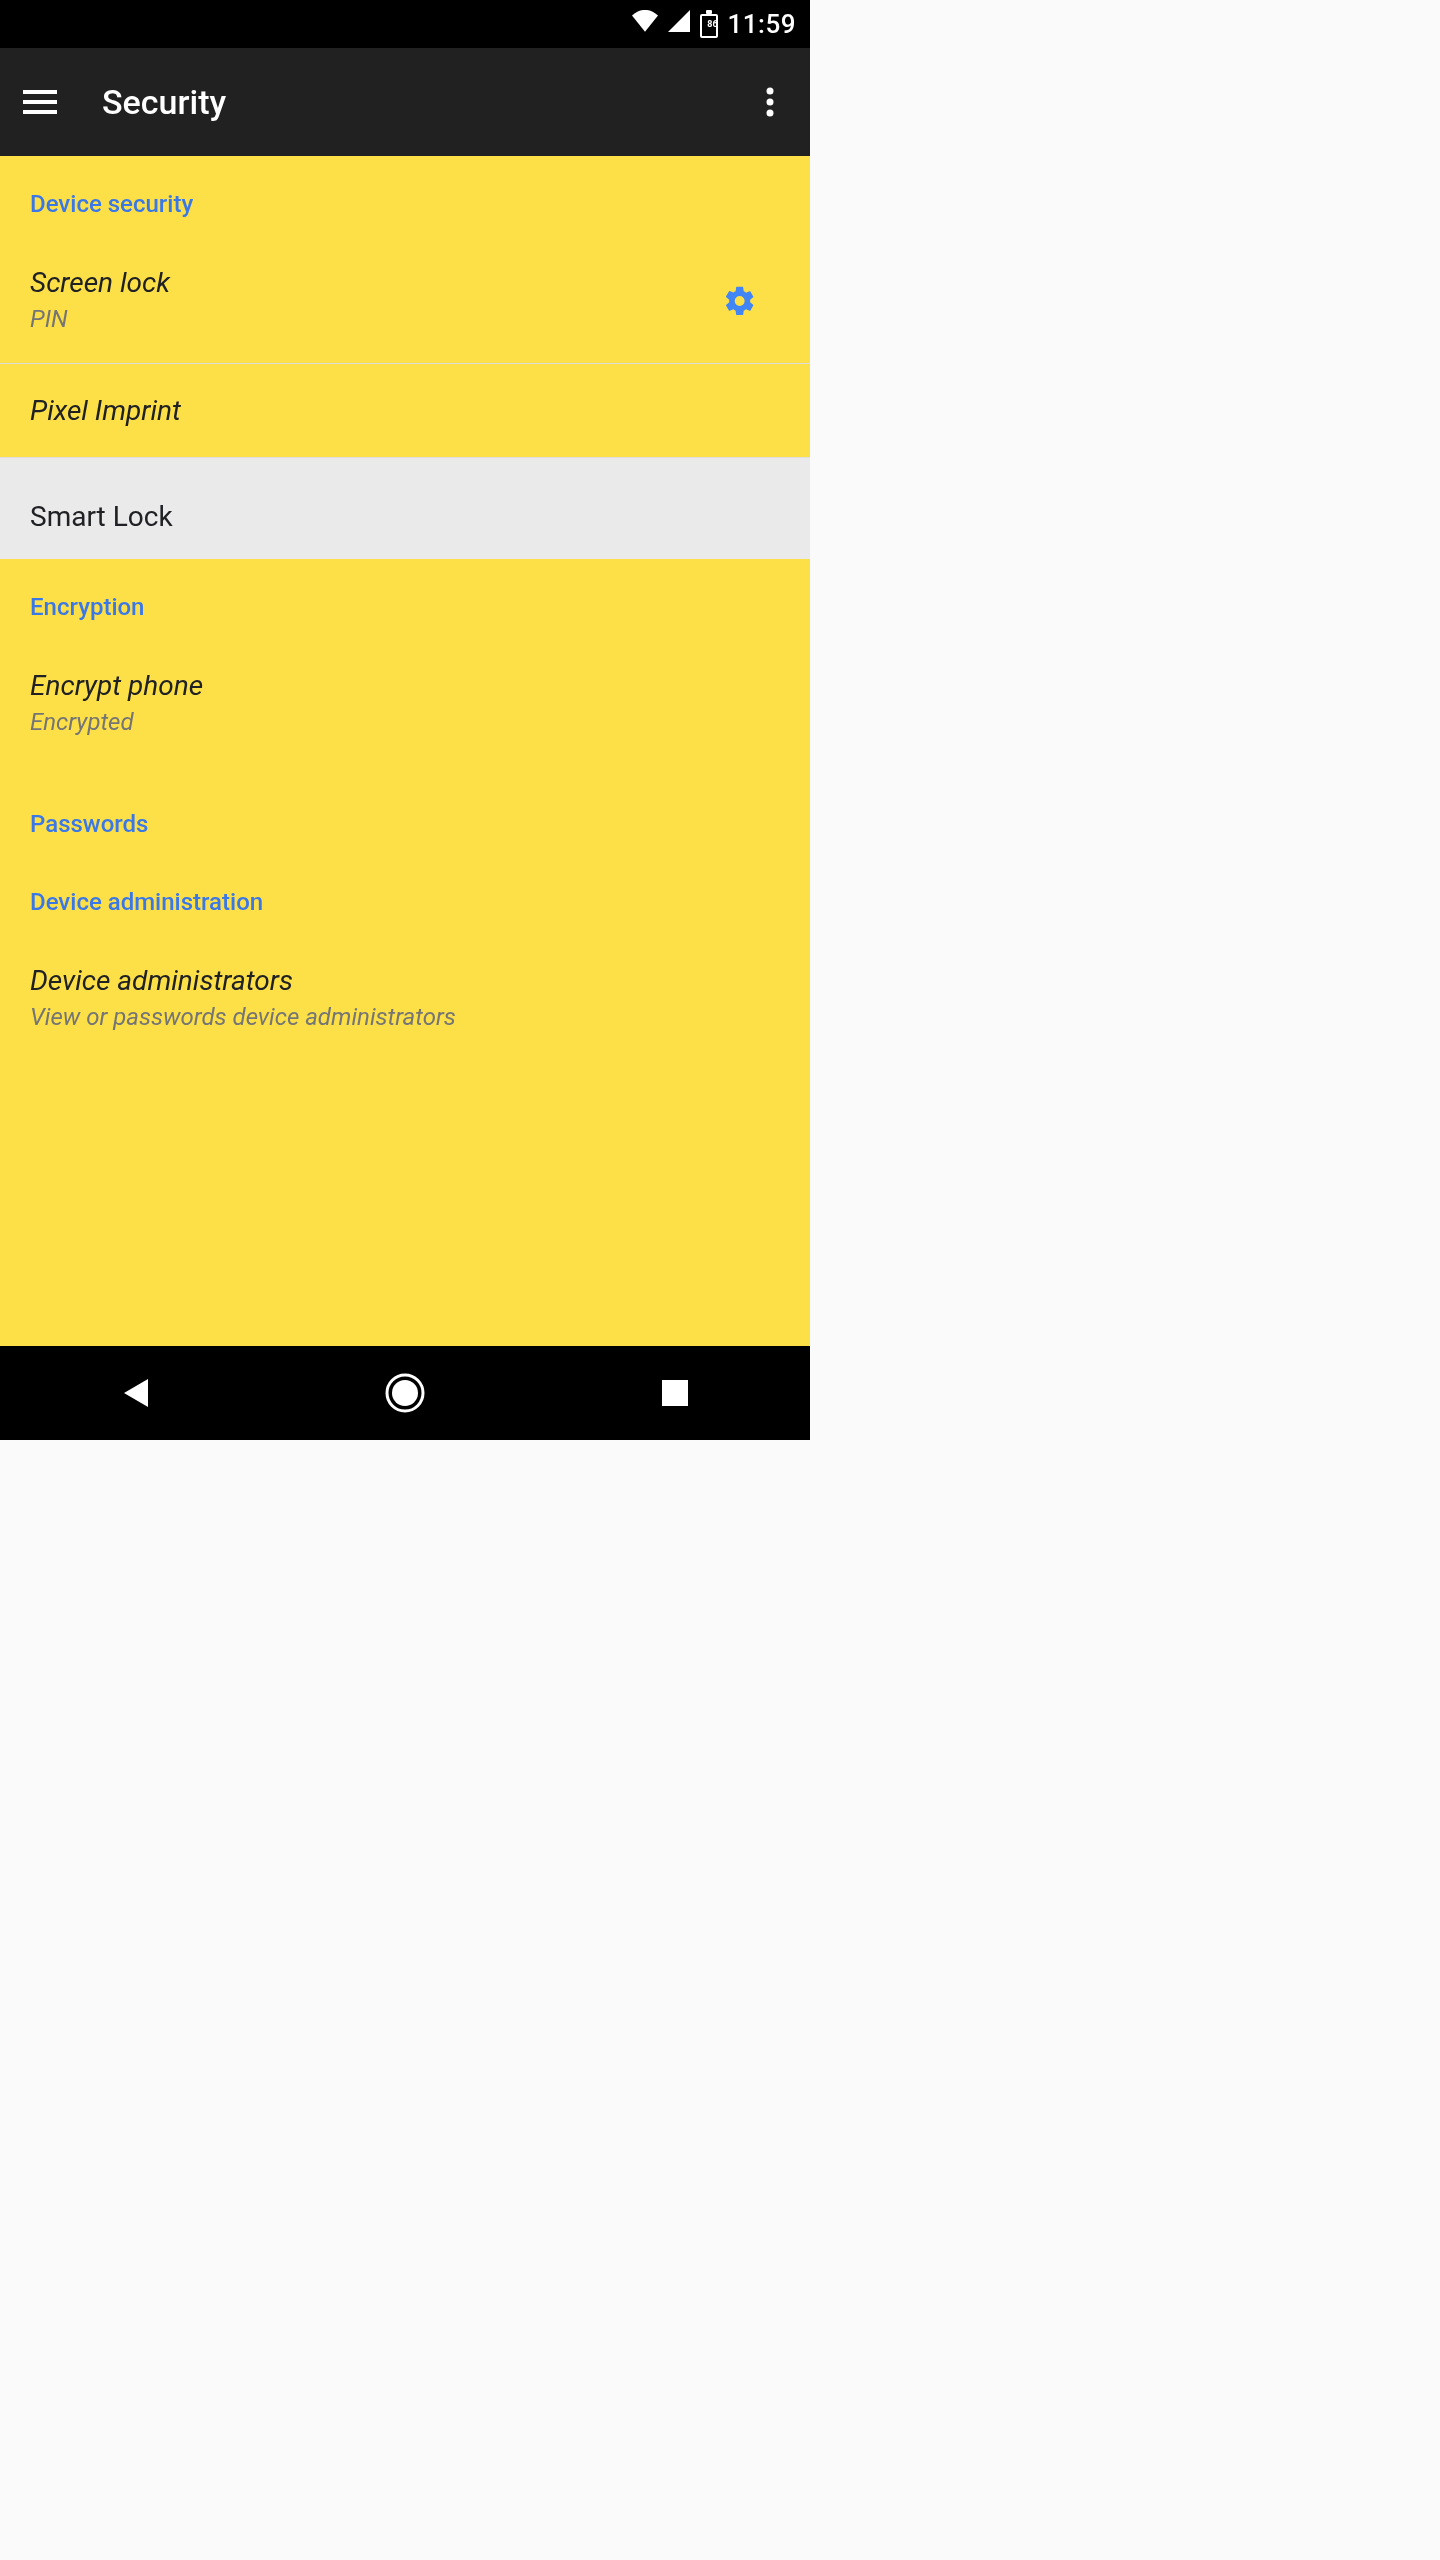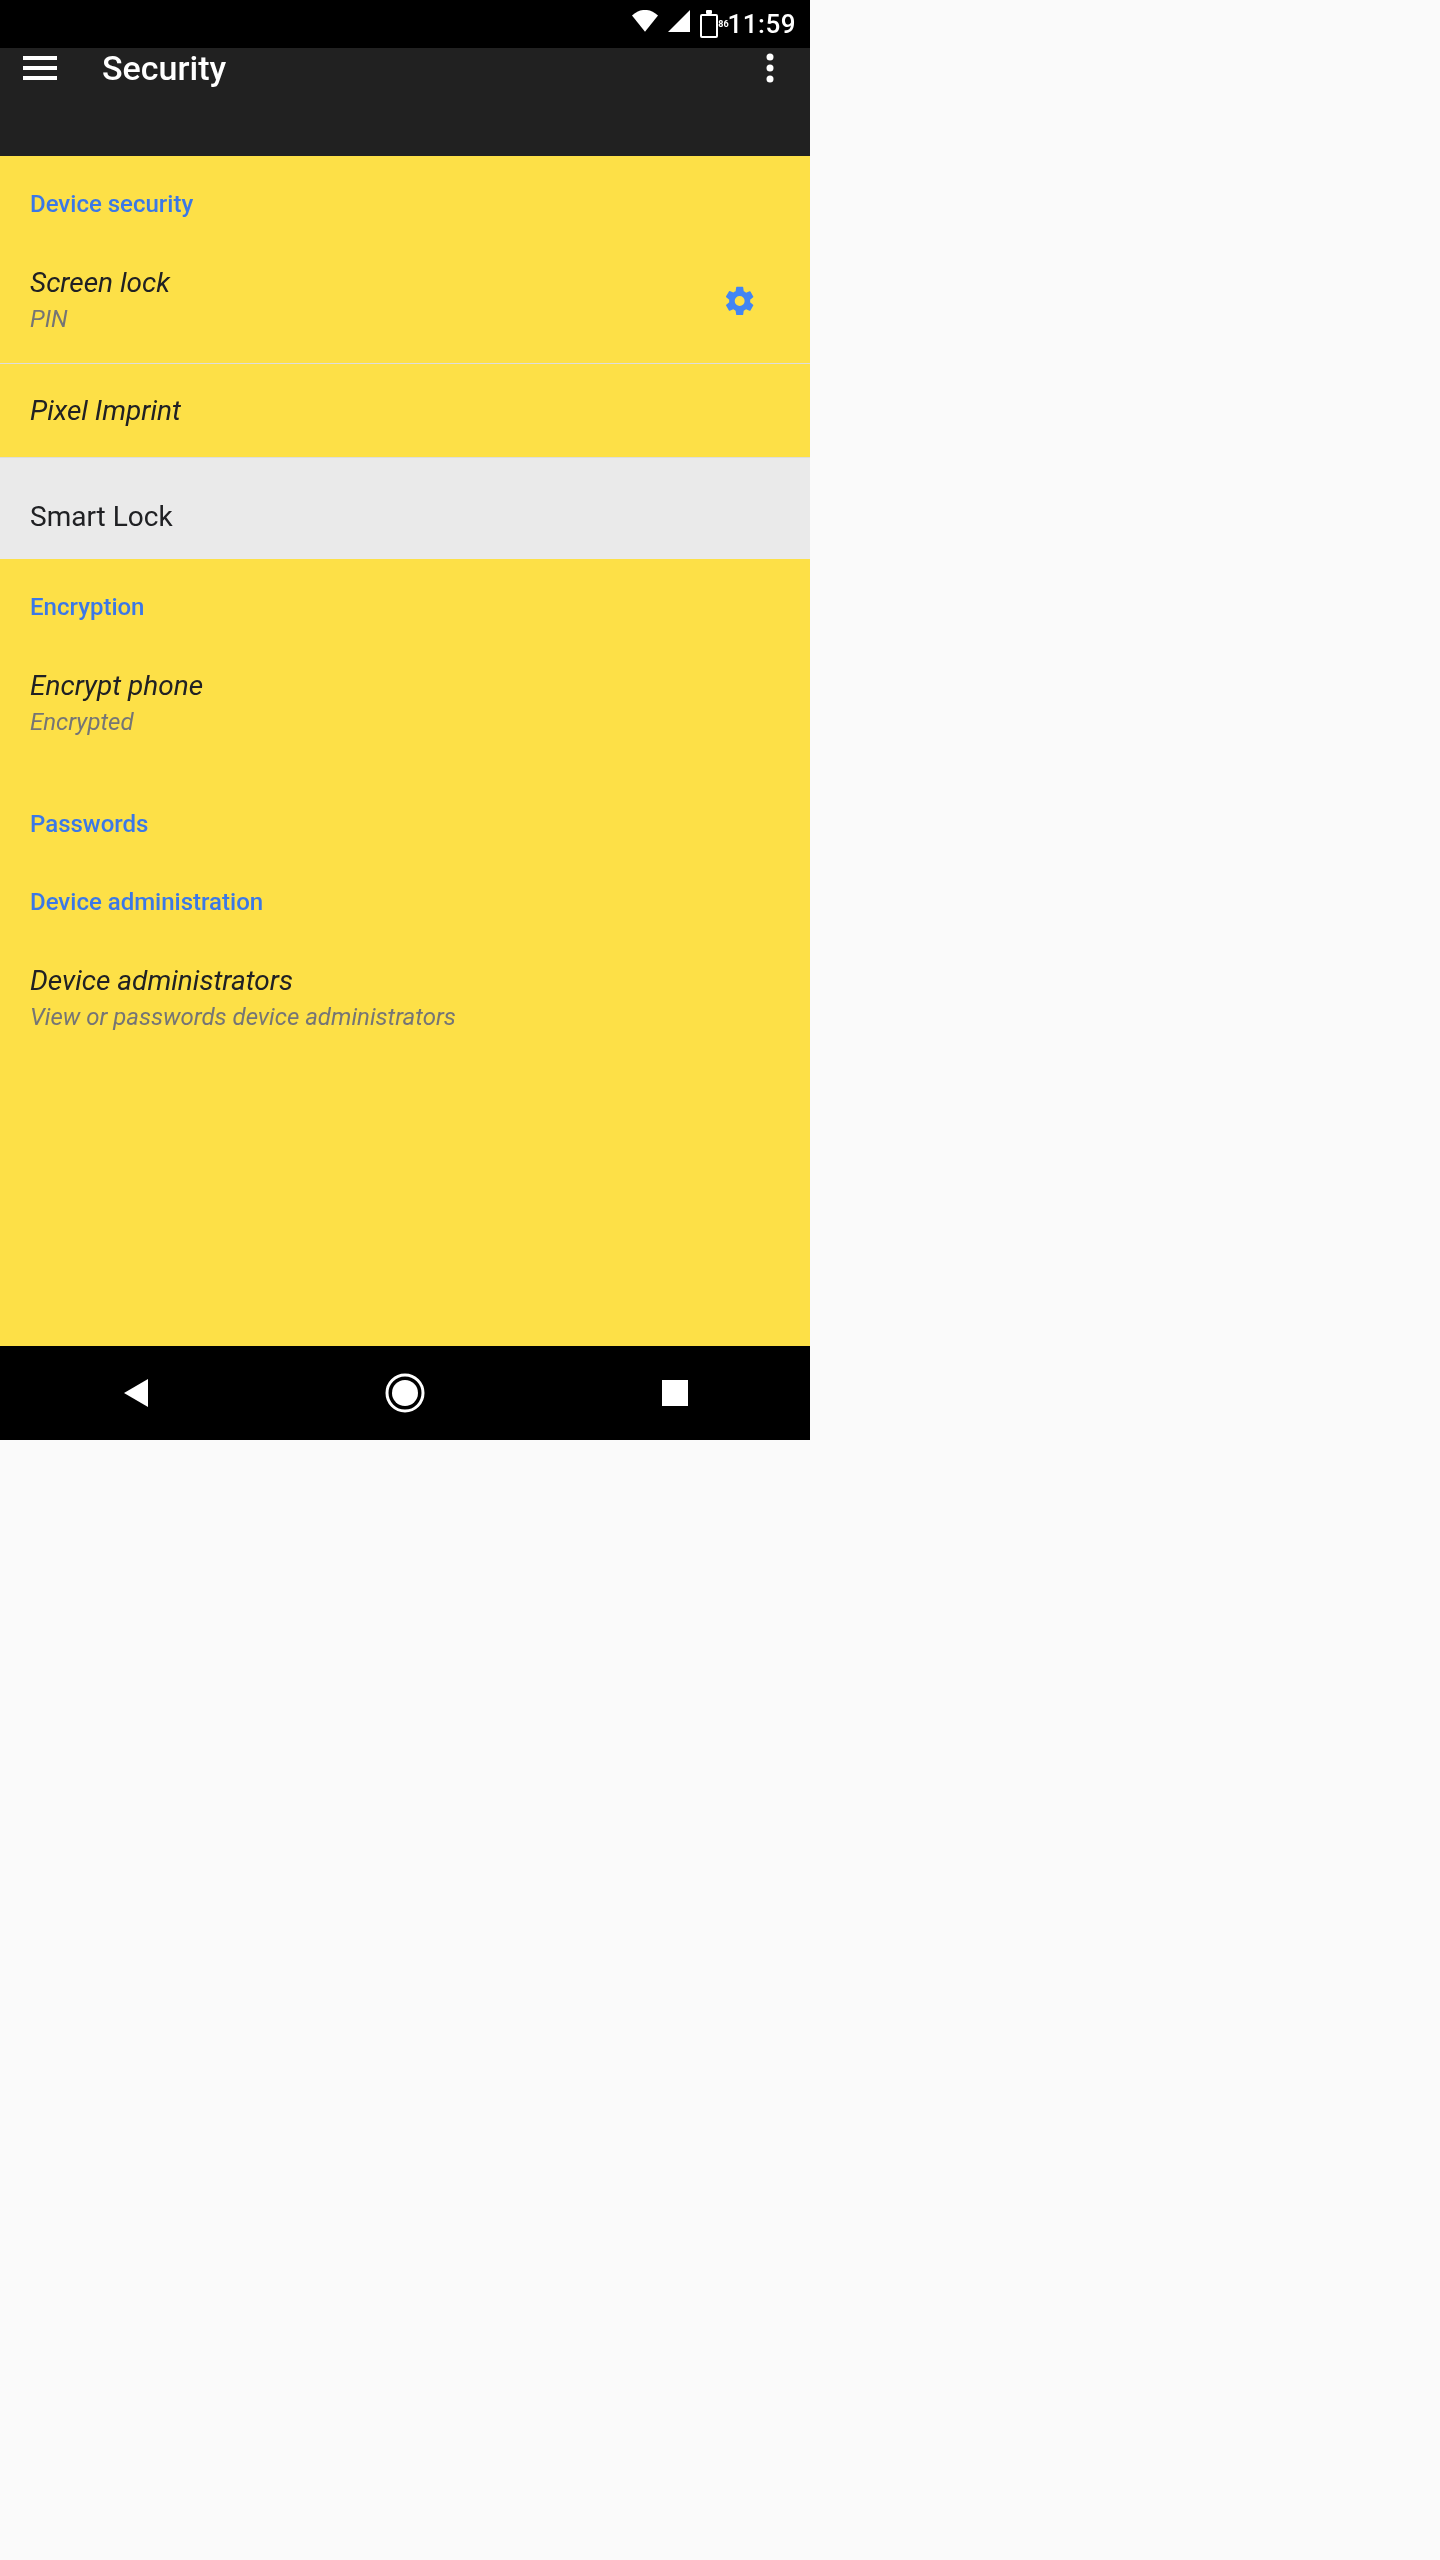--- a/index.html
+++ b/index.html
@@ -4,25 +4,25 @@
 <style>
   * { box-sizing: border-box; margin: 0; padding: 0; }
   html, body { width: 810px; height: 1440px; font-family: Roboto, "Helvetica Neue", Arial, sans-serif; background: #fafafa; }
   .screen { width: 810px; height: 1440px; display: flex; flex-direction: column; background: #fafafa; position: relative; }
 
   
   .status-bar { height: 48px; background: #000; color: #fff; display: flex; align-items: center; justify-content: flex-end; padding: 0 14px; gap: 8px; font-size: 24px; font-weight: 500; }
   .status-bar .battery-wrap { position: relative; width: 22px; height: 28px; }
   .status-bar .battery-body { position: absolute; left: 2px; top: 4px; width: 18px; height: 24px; border: 2px solid #fff; border-radius: 2px; }
   .status-bar .battery-nub { position: absolute; left: 8px; top: 0; width: 6px; height: 4px; background: #fff; border-radius: 1px; }
-  .status-bar .battery-pct { position: absolute; left: 15px; top: 0; width: 22px; height: 28px; font-size: 9px; font-weight: 700; color: #fff; display: flex; align-items: center; justify-content: center; line-height: 1; }
+  .status-bar .battery-pct { position: absolute; left: 4px; top: 0; width: 22px; height: 28px; font-size: 9px; font-weight: 700; color: #fff; display: flex; align-items: center; justify-content: center; line-height: 1; }
   .status-bar .clock { font-size: 26px; letter-spacing: 0.5px; }
 
   
-  .app-bar { height: 108px; background: #212121; color: #fff; display: flex; align-items: flex-start; padding: 0 20px; }
+  .app-bar { height: 108px; background: #212121; color: #fff; display: flex; align-items: center; padding: 0 20px; }
   .app-bar .hamburger { width: 40px; height: 40px; display: flex; align-items: center; justify-content: center; margin-right: 42px; }
   .app-bar .title { font-size: 34px; font-weight: 500; flex: 1; }
   .app-bar .overflow { width: 40px; height: 40px; display: flex; align-items: center; justify-content: center; }
 
   
   .content { flex: 1; background: #fde047; overflow: hidden; }
   .section-header { color: #3b78e7; font-size: 24px; font-weight: 500; padding: 34px 30px 10px 30px; }
   .list-item { padding: 26px 30px; display: flex; align-items: center; }
   .list-item .text { flex: 1; }
   .list-item .primary { font-size: 28px; color: #202124; }

